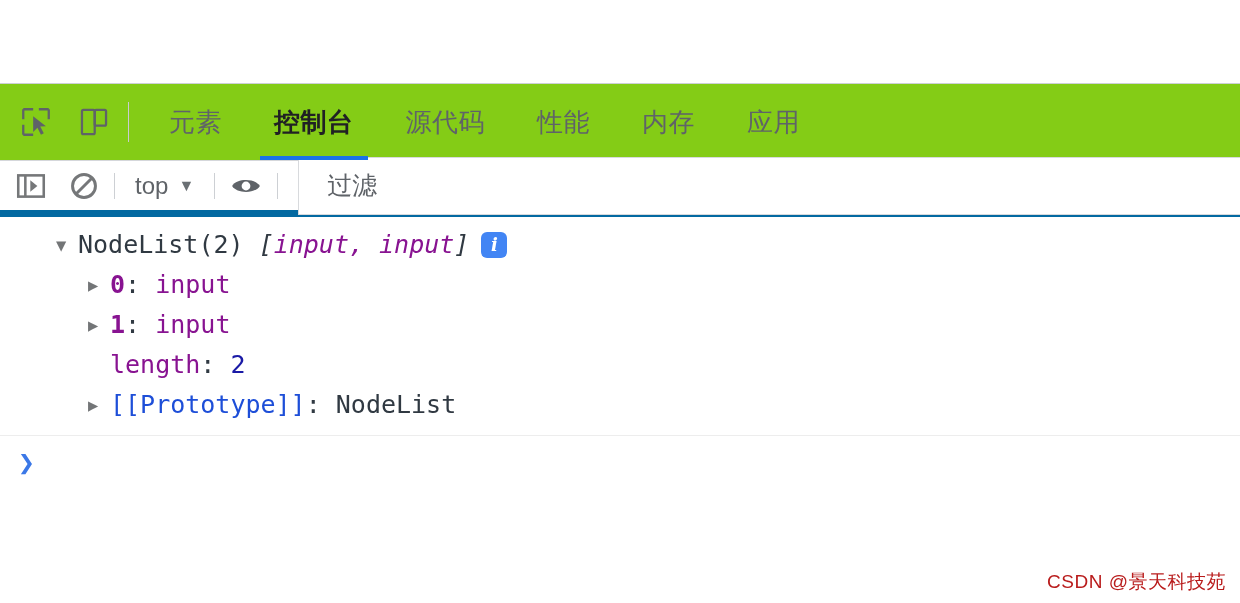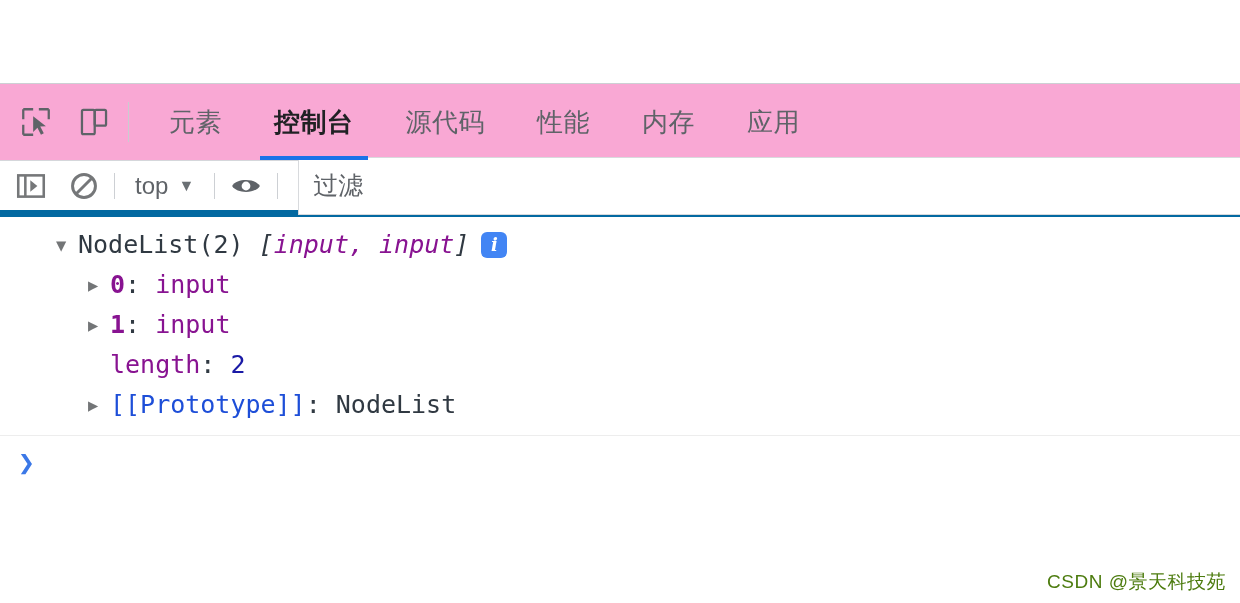--- a/index.html
+++ b/index.html
@@ -31,21 +31,21 @@
     height: 519px;
     background: #ffffff;
     display: flex;
     flex-direction: column;
     box-sizing: border-box;
   }
 
   
   .tabbar {
     height: 77px;
-    background: #f9a8d4;
+    background: #84cc16;
     border-bottom: 1px solid #d5d7db;
     display: flex;
     align-items: stretch;
     box-sizing: border-box;
     flex: 0 0 auto;
     text-align: center;
   }
   .tool-icons {
     display: flex;
     align-items: center;
@@ -138,21 +138,21 @@
   }
   .filter-box {
     flex: 1 1 auto;
     height: 58px;
     margin-left: 6px;
     background: #ffffff;
     border: 1px solid #d8dadd;
     border-right: none;
     display: flex;
     align-items: center;
-    padding-left: 14px;
+    padding-left: 28px;
     box-sizing: border-box;
   }
   .filter-text {
     font-size: 25px;
     color: #5f6368;
   }
 
   
   .console-body {
     flex: 1 1 auto;
@@ -256,21 +256,21 @@
     color: #202124;
     padding-left: 14px;
   }
 
   
   .watermark {
     position: absolute;
     right: 14px;
     bottom: 8px;
     font-size: 19px;
-    color: #4d7c0f;
+    color: #b91c1c;
     font-family: "Liberation Sans", "DejaVu Sans", sans-serif;
     letter-spacing: 0.5px;
     user-select: none;
   }
 </style>
 </head>
 <body>
 
 <div class="page-area"></div>
 

